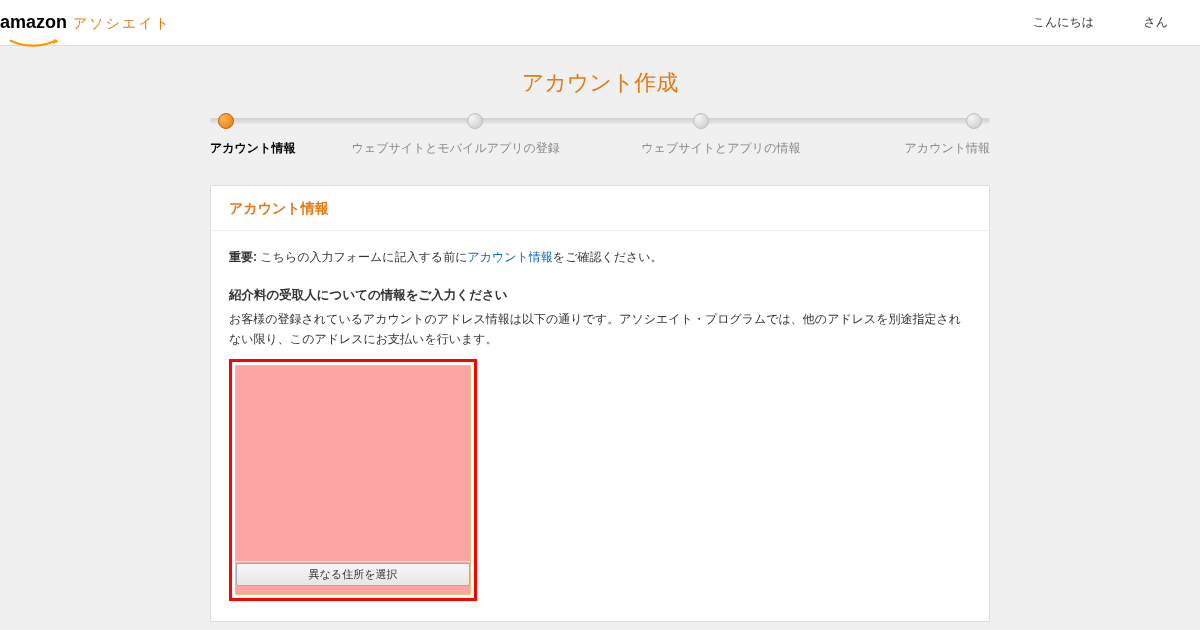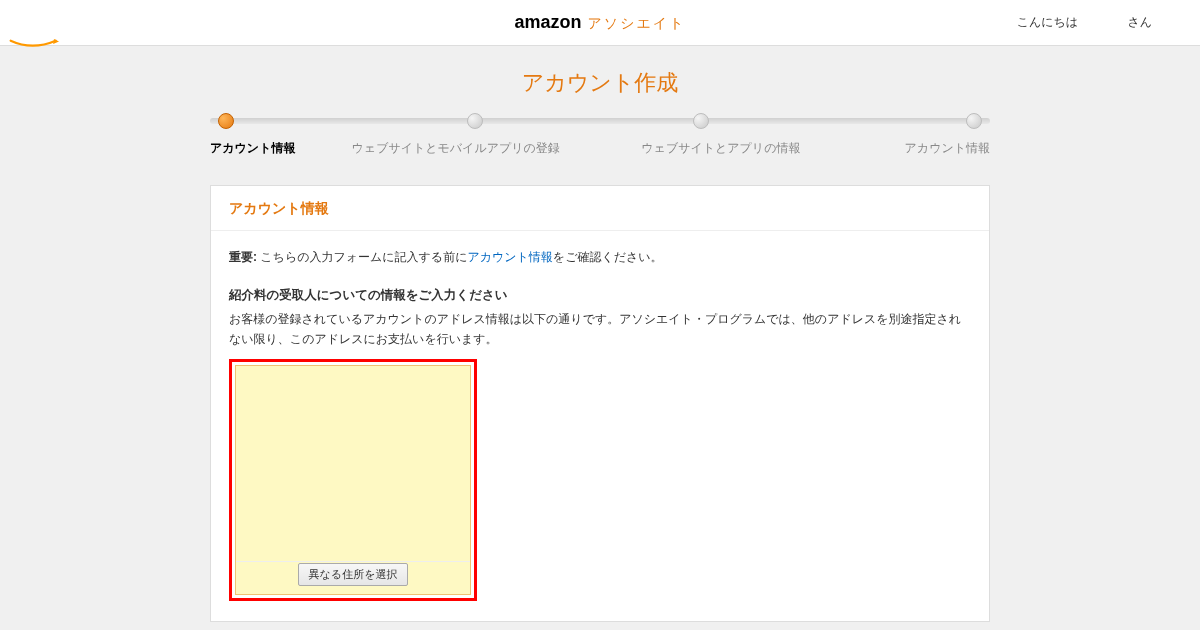--- a/index.html
+++ b/index.html
@@ -9,21 +9,21 @@
     width: 1200px;
     height: 630px;
     overflow: hidden;
   }
   .header {
     background: #fff;
     border-bottom: 1px solid #ddd;
     height: 46px;
     display: flex;
     align-items: center;
-    justify-content: center;
+    justify-content: flex-start;
     position: relative;
   }
   .logo {
     display: flex;
     align-items: baseline;
     gap: 2px;
   }
   .logo-amazon {
     font-weight: bold;
     font-size: 18px;
@@ -38,21 +38,21 @@
     height: 10px;
   }
   .logo-associate {
     font-size: 14px;
     color: #e47911;
     letter-spacing: 2px;
     margin-left: 4px;
   }
   .greeting {
     position: absolute;
-    right: 48px;
+    right: 32px;
     top: 14px;
     font-size: 12px;
     color: #333;
   }
   .greeting-suffix {
     margin-left: 46px;
   }
   .page-title {
     text-align: center;
     color: #e47911;
@@ -133,27 +133,26 @@
   .important-link { color: #0066c0; text-decoration: none; }
   .section-title { font-weight: bold; margin-bottom: 2px; font-size: 12.5px; }
   .section-desc { margin-bottom: 10px; }
   .address-wrap {
     border: 3px solid #ff0000;
     width: 248px;
     padding: 3px;
   }
   .address-box {
     border: 1px solid #f0c272;
-    background: #fef9c3;
+    background: #fca5a5;
     height: 230px;
     position: relative;
     display: flex;
     flex-direction: column;
     justify-content: flex-end;
-    align-items: center;
     padding-bottom: 8px;
   }
   .address-inner-sep {
     position: absolute;
     left: 0; right: 0;
     bottom: 32px;
     height: 1px;
     background: #eee;
   }
   .select-btn {

